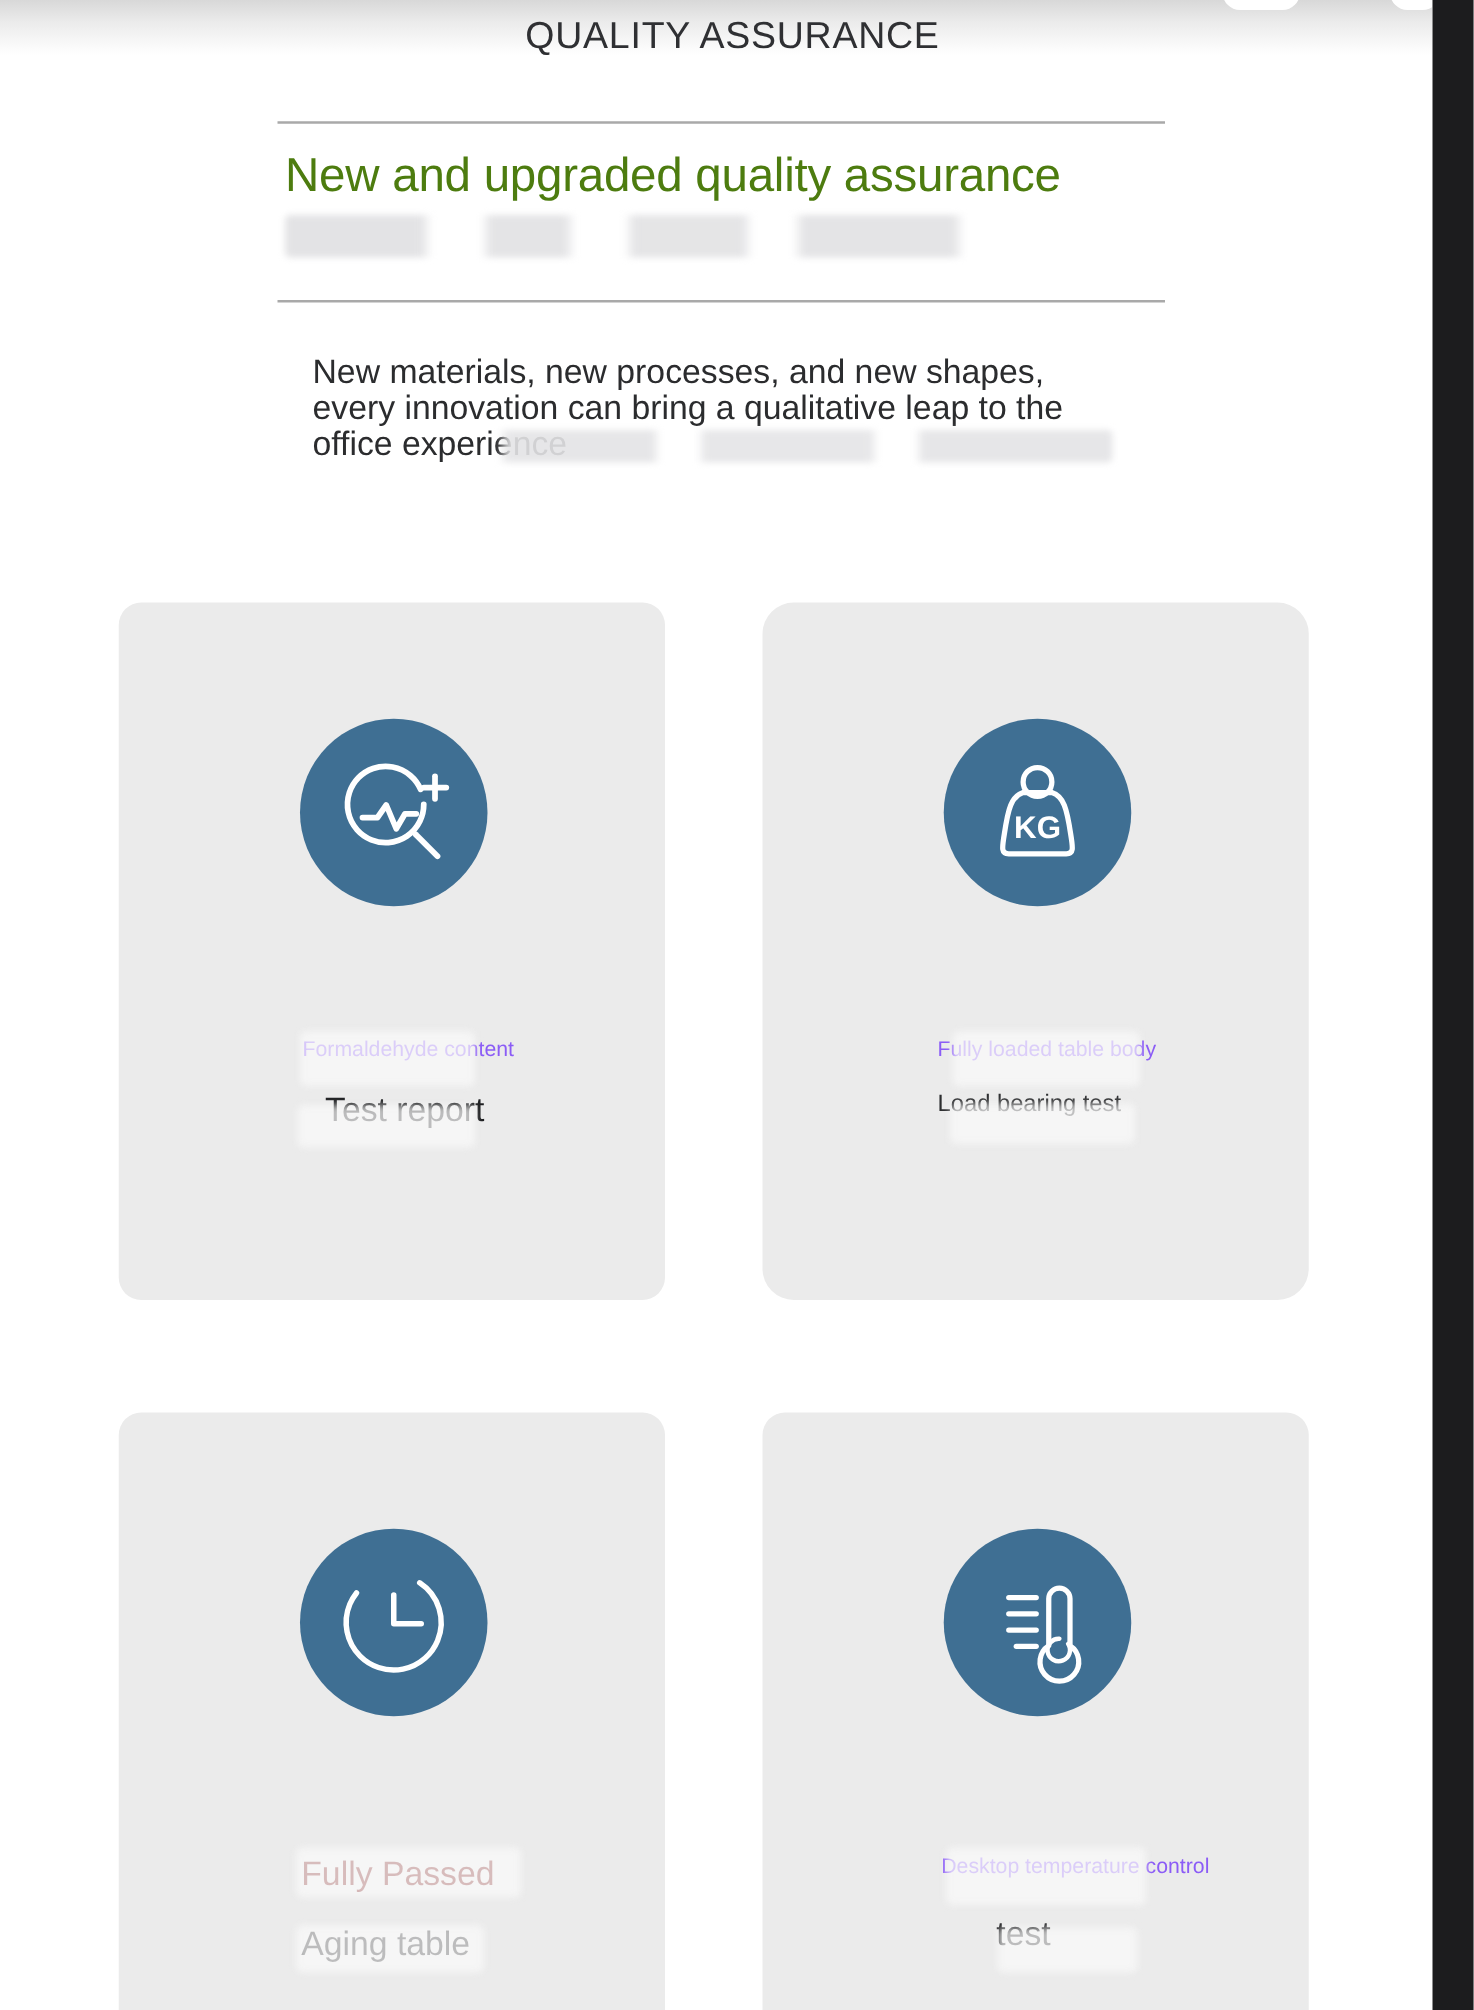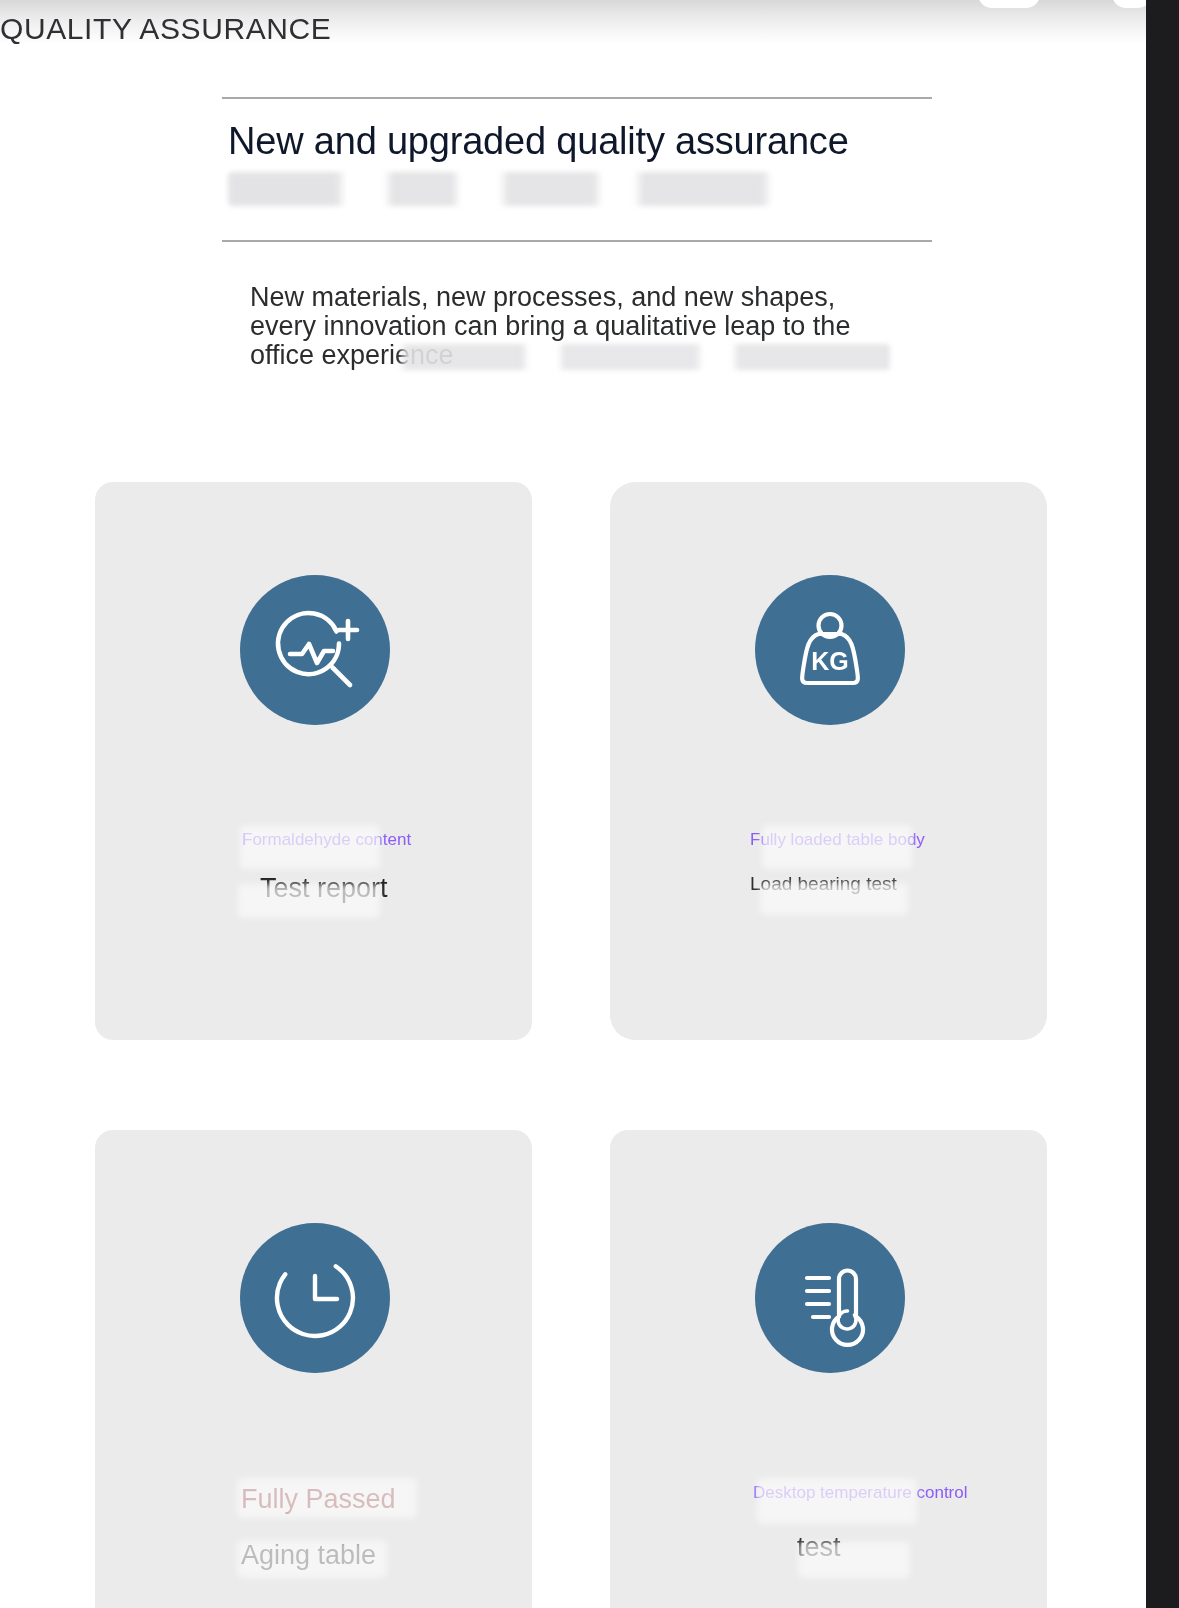--- a/index.html
+++ b/index.html
@@ -52,45 +52,47 @@
     border-radius: 0 0 14px 14px;
   }
   #chrome-pill-1 { left: 978px; width: 62px; }
   #chrome-pill-2 { left: 1112px; width: 40px; }
 
   
   #eyebrow {
     position: absolute;
     left: 0; top: 12px;
     width: 1146px;
+    text-align: center;
     font-size: 30px;
     letter-spacing: 0.6px;
     color: #2f3033;
     font-weight: 400;
     white-space: nowrap;
+    padding-left: 13px;
   }
 
   .rule {
     position: absolute;
     left: 222px;
     width: 710px;
     height: 2px;
     background: #a9a9a9;
   }
   #rule-top { top: 97px; }
   #rule-bottom { top: 240px; }
 
   #headline {
     position: absolute;
     left: 228px;
     top: 120px;
     width: 760px;
     font-size: 38px;
     font-weight: 400;
-    color: #0f172a;
+    color: #4d7c0f;
     letter-spacing: -0.2px;
     white-space: nowrap;
   }
 
   
   #headline-ghost {
     position: absolute;
     left: 228px;
     top: 172px;
     width: 676px;

